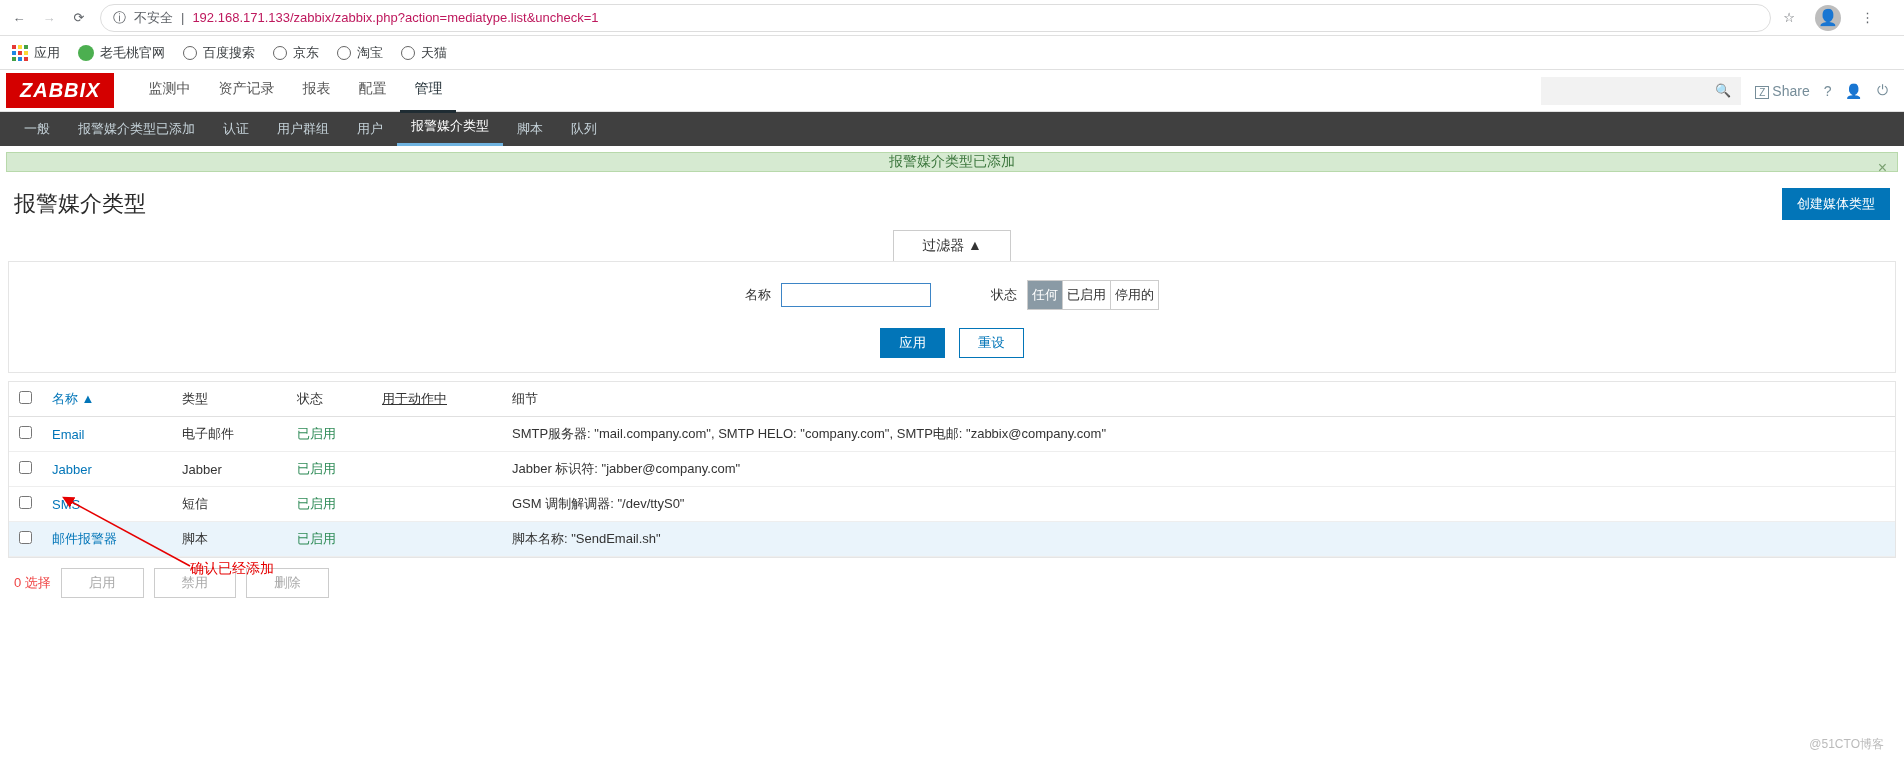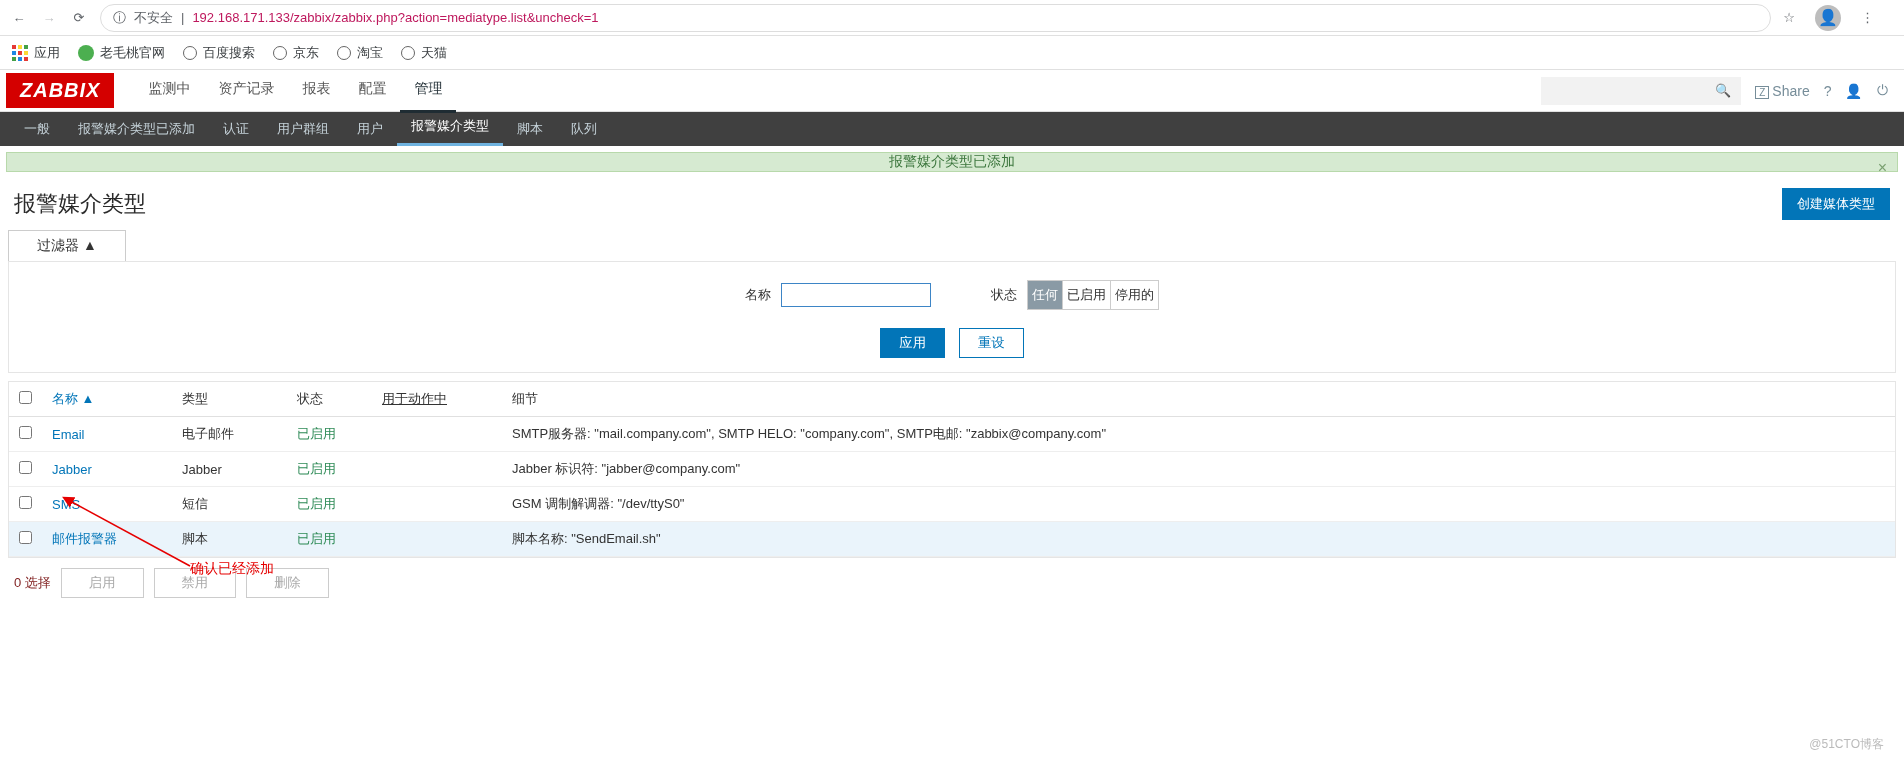--- a/index.html
+++ b/index.html
@@ -38,21 +38,21 @@
 .msg-bar { background:#d6ead1; border:1px solid #b8d9ab; color:#3c763d; text-align:center; padding:0; margin:6px; position:relative; font-size:14px; }
 .msg-close { position:absolute; right:10px; top:6px; color:#7aa070; cursor:pointer; font-size:16px; }
 
 
 .page-head { display:flex; align-items:center; padding:10px 14px; }
 .page-head h1 { font-size:22px; font-weight:normal; color:#2b2b2b; }
 .create-btn { margin-left:auto; background:#0275b8; color:#fff; border:1px solid #0275b8; padding:6px 14px; cursor:pointer; font-size:13px; }
 
 
 .filter-wrap { margin:0 8px 8px; }
-.filter-tab-row { display:flex; justify-content:flex-start; }
+.filter-tab-row { display:flex; justify-content:center; }
 .filter-tab { background:#fff; border:1px solid #ccc; border-bottom:none; padding:6px 28px; font-size:14px; cursor:pointer; }
 .filter-body { border:1px solid #e5e5e5; background:#fff; padding:18px 0 14px; }
 .filter-grid { display:flex; justify-content:center; align-items:center; gap:60px; }
 .f-group { display:flex; align-items:center; gap:10px; }
 .f-label { color:#333; }
 .f-input { width:150px; height:24px; border:1px solid #3d85c6; padding:0 6px; }
 .btn-group { display:flex; border:1px solid #ccc; }
 .btn-group span { padding:5px 4px; cursor:pointer; border-right:1px solid #ccc; }
 .btn-group span:last-child { border-right:none; }
 .btn-group span.sel { background:#8a9aa5; color:#fff; }
@@ -73,21 +73,21 @@
 .checkbox-cell { width:22px; }
 .col-name { width:130px; }
 .col-type { width:115px; }
 .col-status { width:85px; }
 .col-action { width:130px;text-decoration:underline; }
 
 .tbl-foot { text-align:right; padding:10px 14px; color:#888; font-size:12px; }
 
 
 .bottom-bar { display:flex; align-items:center; gap:10px; padding:10px 14px; position:relative; }
-.sel-count { color:#7f1d1d; }
+.sel-count { color:#ef4444; }
 .disabled-btn { background:#fff; border:1px solid #ccc; color:#aaa; padding:5px 27px; cursor:not-allowed; }
 
 
 .anno-line { position:absolute; pointer-events:none; }
 .anno-text { color:#e60000; font-size:14px; position:absolute; }
 
 .watermark { position:absolute; bottom:8px; right:20px; color:#bbb; font-size:12px; }
 </style>
 </head>
 <body>

